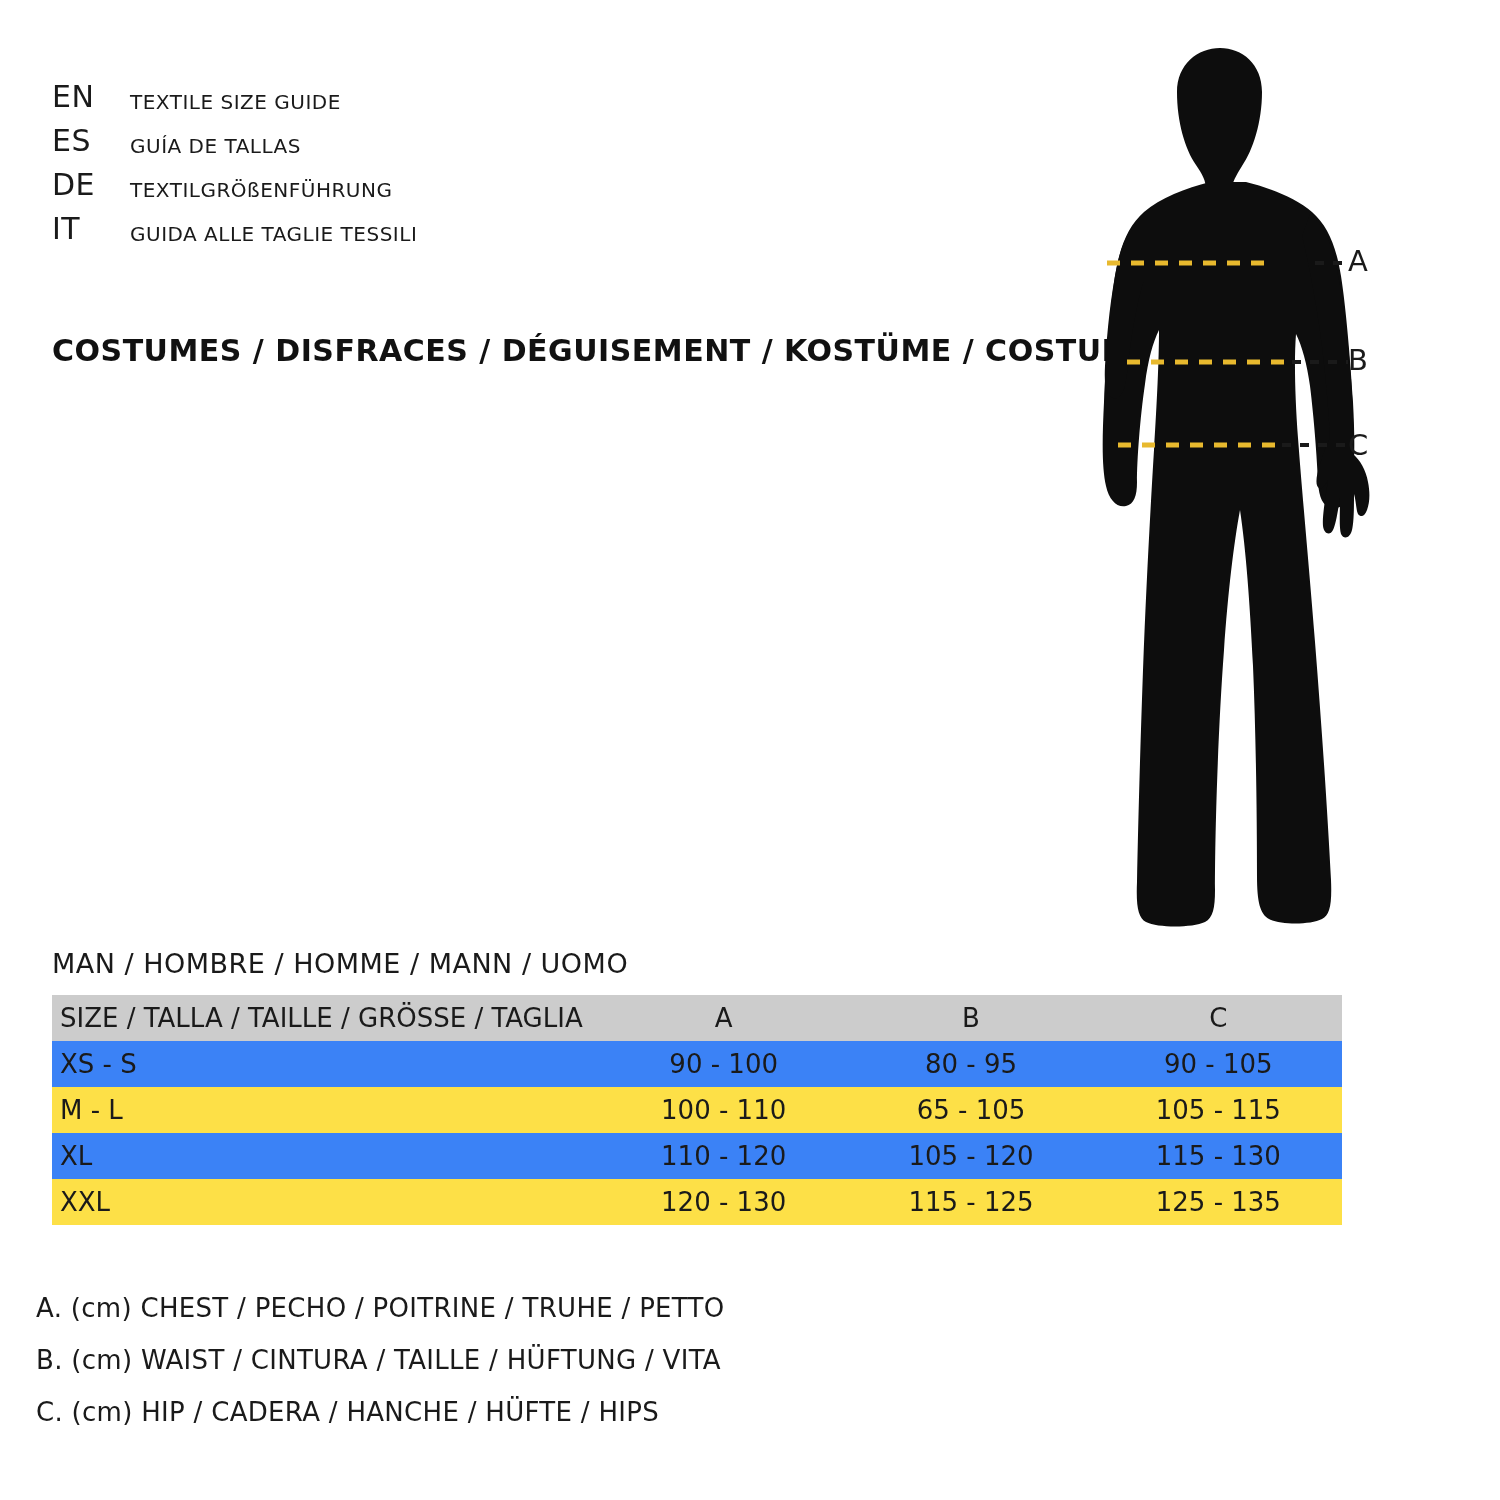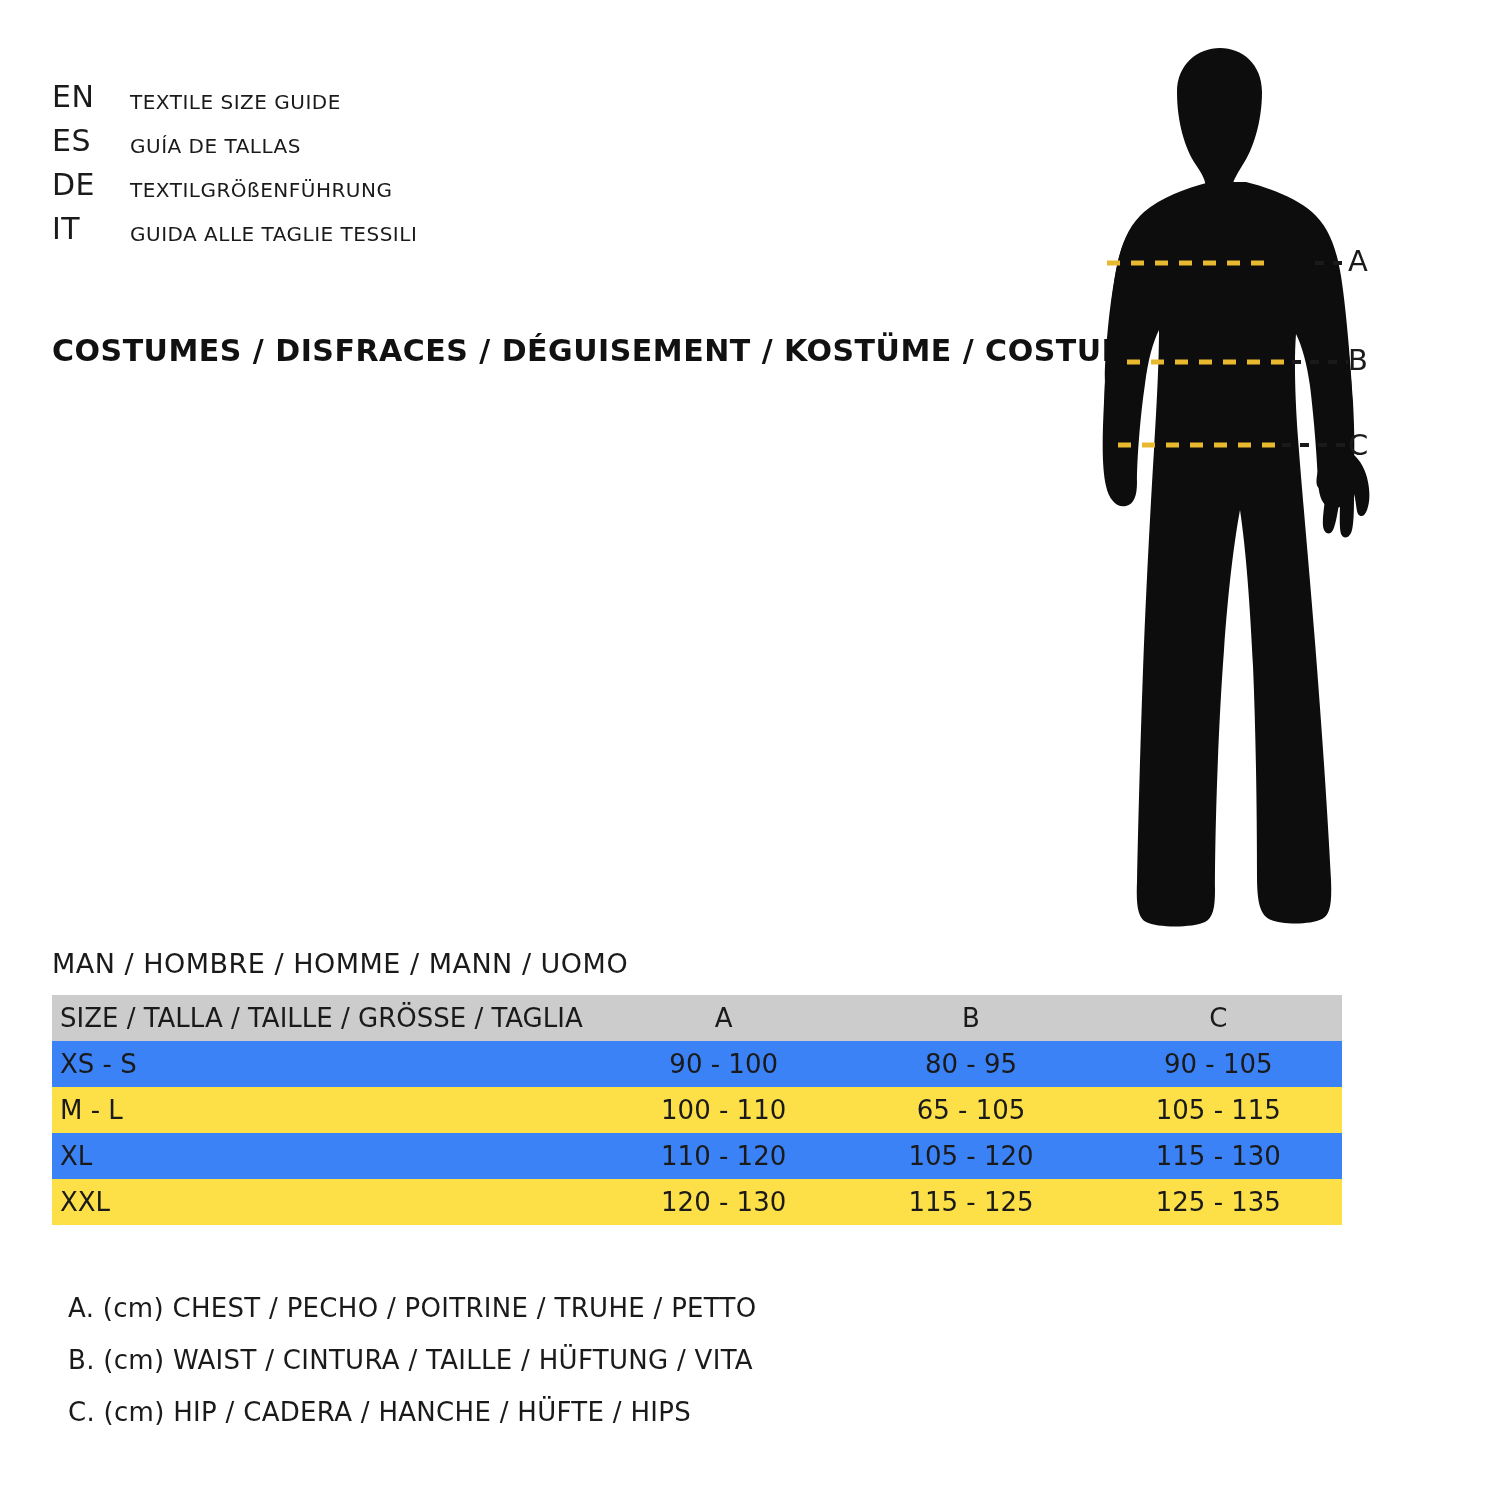--- a/index.html
+++ b/index.html
@@ -109,21 +109,21 @@
   table.size-table tbody tr.row-alt {
     background: #fde047;
   }
   table.size-table tbody tr.row-plain {
     background: #3b82f6;
   }
 
   
   .legend {
     position: absolute;
-    left: 68px;
+    left: 36px;
     top: 1295px;
   }
   .legend-line {
     font-size: 26px;
     letter-spacing: 0.3px;
     color: #1a1a1a;
     line-height: 1.0;
     margin-bottom: 26px;
   }
 </style>

